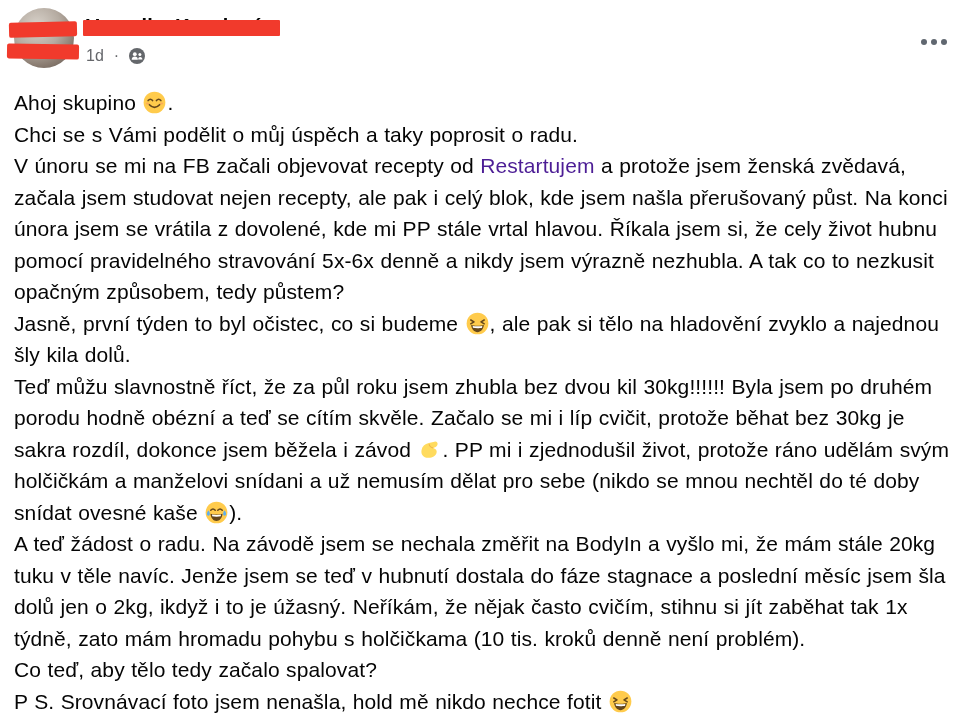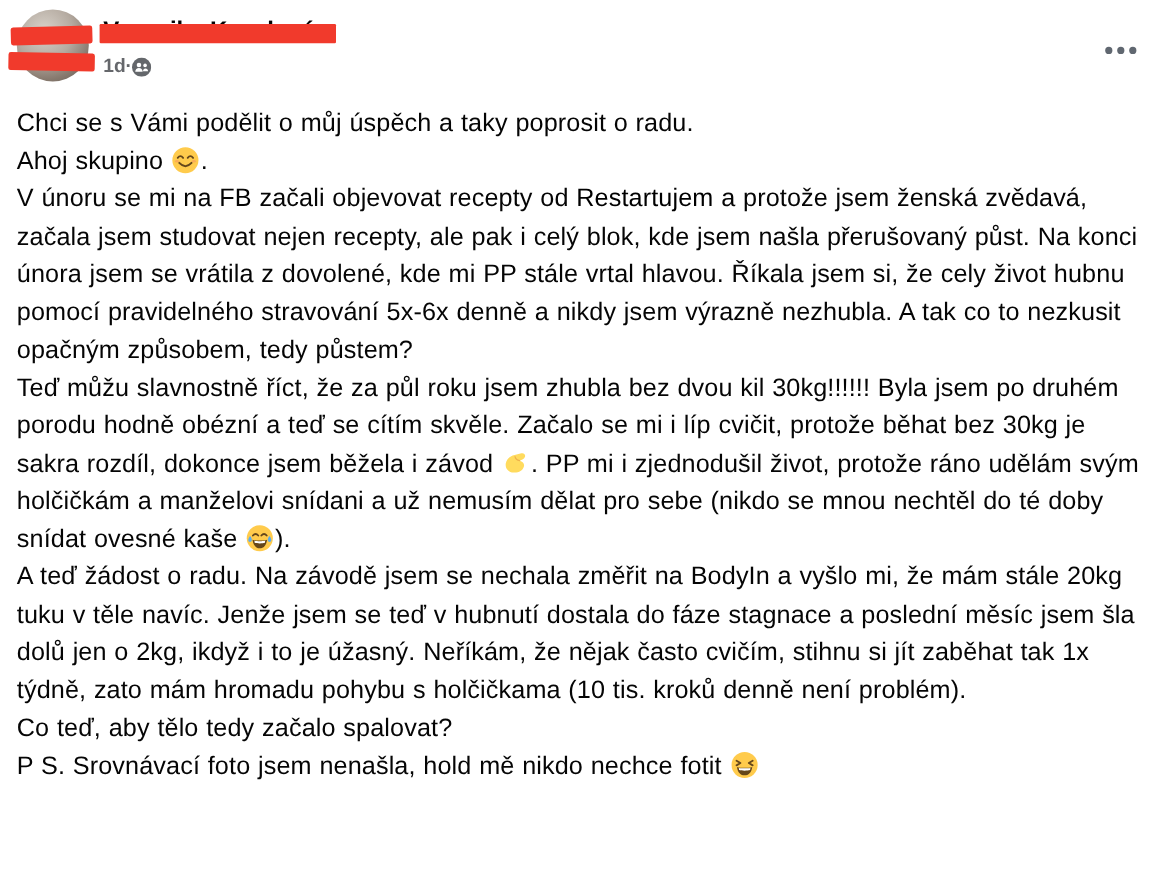--- a/index.html
+++ b/index.html
@@ -16,37 +16,37 @@
   }
   .avatar-stripe { position:absolute; background:#f13a2c; border-radius:2px; }
   .avatar-stripe.s1 { left:-5px; width:68px; top:14px; height:15px; transform:rotate(-1.5deg); }
   .avatar-stripe.s2 { left:-7px; width:72px; top:36px; height:15px; transform:rotate(1deg); }
   .name-wrap { position:absolute; left:74px; top:5px; height:26px; }
   .author-name {
     position:relative; display:inline-block; font-size:20px; font-weight:bold;
     color:#050505; line-height:26px; white-space:nowrap;
   }
   .name-redaction { position:absolute; left:-3px; top:7px; width:197px; height:16px; background:#f13a2c; border-radius:1px; }
-  .meta { position:absolute; left:74px; top:38px; display:flex; align-items:center; gap:0; color:#65676b; font-size:16px; line-height:20px;font-weight:bold; }
+  .meta { position:absolute; left:74px; top:38px; display:flex; align-items:center; gap:10px; color:#65676b; font-size:16px; line-height:20px; }
   .meta .sep { color:#65676b; }
   .privacy-icon { width:16px; height:16px; display:inline-block; }
   .privacy-icon svg { width:16px; height:16px; display:block; }
   .more-btn {
     position:absolute; right:6px; top:22px; width:36px; height:24px;
     display:flex; align-items:center; justify-content:center; gap:4px; cursor:pointer;
   }
   .more-btn .dot { width:6px; height:6px; border-radius:50%; background:#606770; }
   
   .post-body {
     position:absolute; top:87px; left:14px; width:944px;
     font-size:21px; line-height:31.5px; color:#050505; letter-spacing:0.1px;
     word-spacing:0.5px;
   }
   .post-body p { margin:0; padding:0; }
-  .post-link { color:#000000; cursor:pointer; }
+  .post-link { color:#4c1d95; cursor:pointer; }
   .emoji { display:inline-block; width:23px; height:23px; vertical-align:-4px; margin:0 1px; }
   .emoji svg { width:23px; height:23px; display:block; }
 </style>
 </head>
 <body>
 
 <div class="page">
 
   <div class="header">
 
@@ -75,30 +75,37 @@
     </div>
 
     <div class="more-btn">
       <span class="dot"></span>
       <span class="dot"></span>
       <span class="dot"></span>
     </div>
   </div>
 
   <div class="post-body">
-      <p><span>Chci se s Vámi podělit o můj úspěch a taky poprosit o radu.</span></p>
       <p><span>Ahoj skupino </span><span class="emoji"><svg viewBox="0 0 36 36">
             <circle cx="18" cy="18" r="17" fill="#ffcb4c"></circle>
             <path d="M8 15 q3.5 -4.5 7 0" stroke="#65471b" stroke-width="2.4" fill="none" stroke-linecap="round"></path>
             <path d="M21 15 q3.5 -4.5 7 0" stroke="#65471b" stroke-width="2.4" fill="none" stroke-linecap="round"></path>
             <path d="M10 21.5 q8 8.5 16 0" stroke="#65471b" stroke-width="2.6" fill="none" stroke-linecap="round"></path>
             <ellipse cx="7" cy="19.5" rx="2.6" ry="1.6" fill="#f7a05e" opacity="0.75"></ellipse>
             <ellipse cx="29" cy="19.5" rx="2.6" ry="1.6" fill="#f7a05e" opacity="0.75"></ellipse>
           </svg></span><span>.</span></p>
+      <p><span>Chci se s Vámi podělit o můj úspěch a taky poprosit o radu.</span></p>
       <p><span>V únoru se mi na FB začali objevovat recepty od </span><span class="post-link">Restartujem</span><span> a protože jsem ženská zvědavá, začala jsem studovat nejen recepty, ale pak i celý blok, kde jsem našla přerušovaný půst. Na konci února jsem se vrátila z dovolené, kde mi PP stále vrtal hlavou. Říkala jsem si, že cely život hubnu pomocí pravidelného stravování 5x-6x denně a nikdy jsem výrazně nezhubla. A tak co to nezkusit opačným způsobem, tedy půstem?</span></p>
+      <p><span>Jasně, první týden to byl očistec, co si budeme </span><span class="emoji"><svg viewBox="0 0 36 36">
+            <circle cx="18" cy="18" r="17" fill="#ffcb4c"></circle>
+            <path d="M7.5 12.5 L12.5 15.5 L7.5 18.5" stroke="#65471b" stroke-width="2.4" fill="none" stroke-linecap="round" stroke-linejoin="round"></path>
+            <path d="M28.5 12.5 L23.5 15.5 L28.5 18.5" stroke="#65471b" stroke-width="2.4" fill="none" stroke-linecap="round" stroke-linejoin="round"></path>
+            <path d="M8 20.5 C12 22 24 22 28 20.5 C27 28 23 31.5 18 31.5 C13 31.5 9 28 8 20.5 Z" fill="#65471b"></path>
+            <path d="M10.5 21.8 C14.5 22.6 21.5 22.6 25.5 21.8 L25.2 24.6 C21.5 25.6 14.5 25.6 10.8 24.6 Z" fill="#ffffff"></path>
+          </svg></span><span>, ale pak si tělo na hladovění zvyklo a najednou šly kila dolů.</span></p>
       <p><span>Teď můžu slavnostně říct, že za půl roku jsem zhubla bez dvou kil 30kg!!!!!! Byla jsem po druhém porodu hodně obézní a teď se cítím skvěle. Začalo se mi i líp cvičit, protože běhat bez 30kg je sakra rozdíl, dokonce jsem běžela i závod </span><span class="emoji"><svg viewBox="0 0 36 36">
             <path fill="#ffdb5e" d="M30.5 10.5 C31.5 7.5 29 5 25.8 5.8 L17 8 C10.5 9.5 6.5 13.5 5.5 19 C4.3 25.5 8.5 30.5 15.5 31 C22 31.5 27.5 28.5 29 23.5 C30.2 19.5 28 16.5 23.5 15.5 C26.5 15 29.6 13.3 30.5 10.5 Z"></path>
             <path d="M23.5 15.5 C20.2 14.8 18 12.6 17.5 10.2" stroke="#eeb24c" stroke-width="1.6" fill="none" stroke-linecap="round"></path>
           </svg></span><span>. PP mi i zjednodušil život, protože ráno udělám svým holčičkám a manželovi snídani a už nemusím dělat pro sebe (nikdo se mnou nechtěl do té doby snídat ovesné kaše </span><span class="emoji"><svg viewBox="0 0 36 36">
             <circle cx="18" cy="18" r="17" fill="#ffcb4c"></circle>
             <path d="M9 14.5 q3.5 -4 7 0" stroke="#65471b" stroke-width="2.4" fill="none" stroke-linecap="round"></path>
             <path d="M20 14.5 q3.5 -4 7 0" stroke="#65471b" stroke-width="2.4" fill="none" stroke-linecap="round"></path>
             <path d="M8.5 20 C12.5 21.5 23.5 21.5 27.5 20 C26.5 27.5 22.8 31.2 18 31.2 C13.2 31.2 9.5 27.5 8.5 20 Z" fill="#65471b"></path>
             <path d="M11 21.3 C14.7 22.1 21.3 22.1 25 21.3 L24.7 24 C21.3 25 14.7 25 11.3 24 Z" fill="#ffffff"></path>
             <path d="M5.3 15 C3.3 18 2.3 20.3 3.4 21.9 C4.7 23.7 7.3 22.9 7.6 20.7 C7.8 18.9 6.9 16.6 5.3 15 Z" fill="#5dadec"></path>

